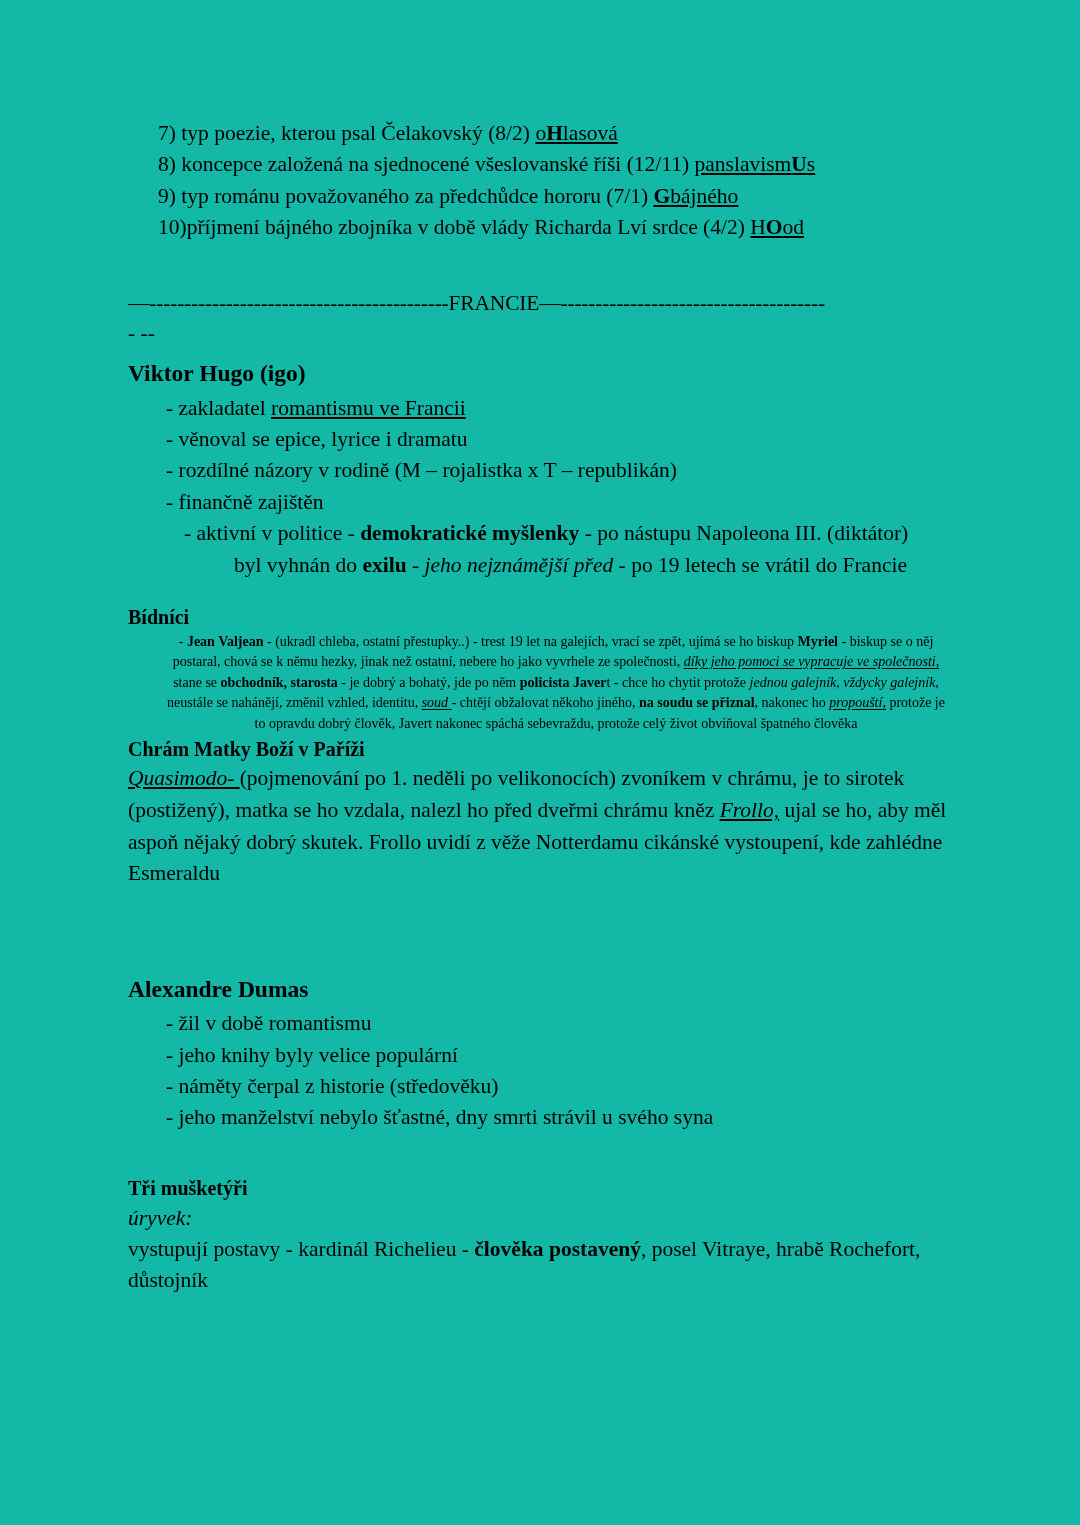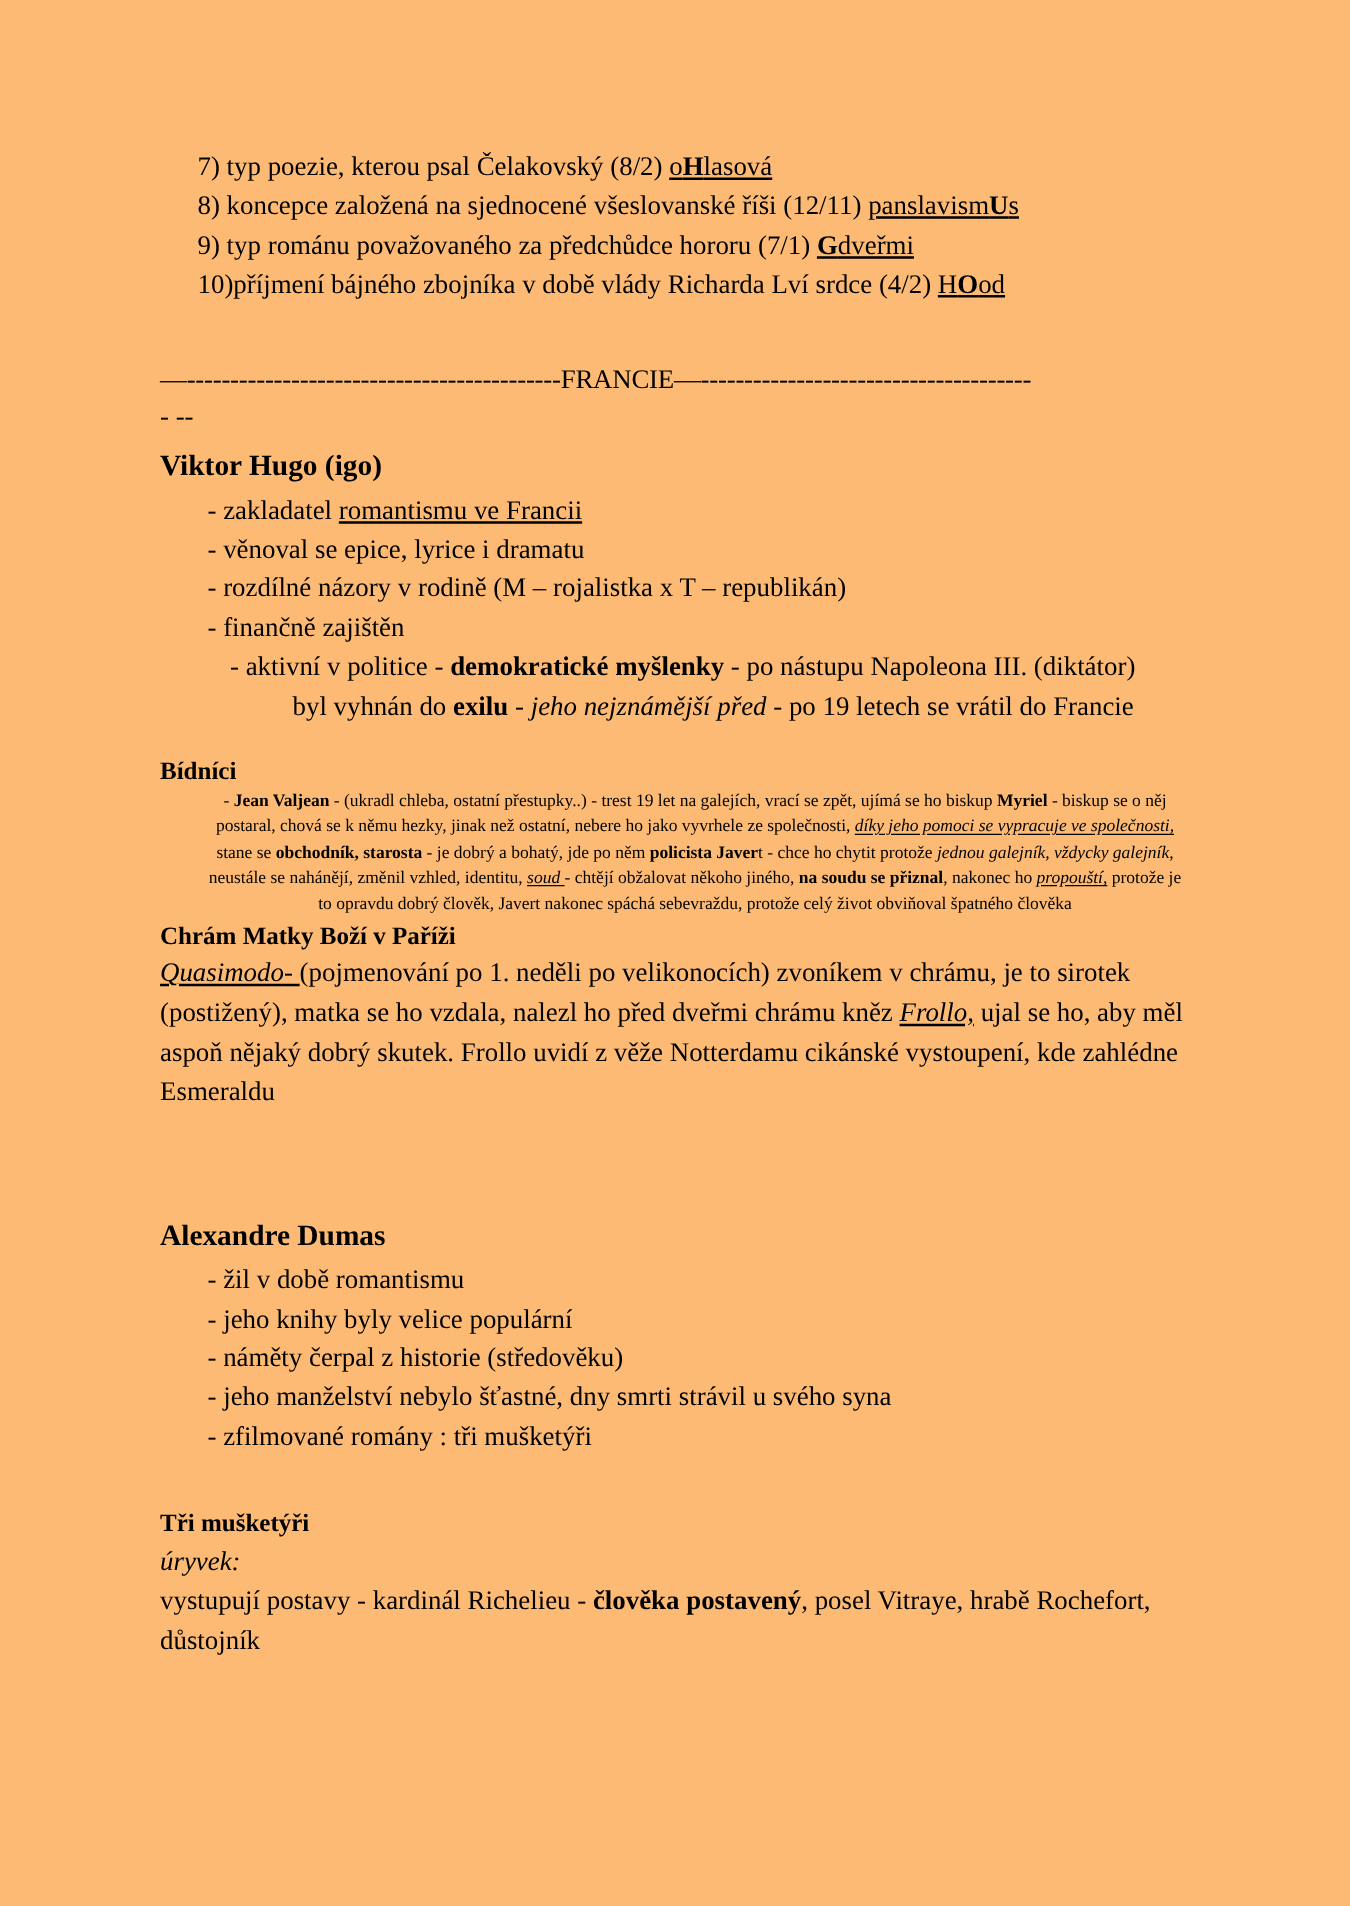--- a/index.html
+++ b/index.html
@@ -14,21 +14,21 @@
     font-family: "Liberation Serif", "DejaVu Serif", serif;
     color: #000000;
     -webkit-font-smoothing: antialiased;
   }
   .page {
     position: relative;
     width: 1080px;
     height: 1525px;
     box-sizing: border-box;
     padding: 118px 128px 0 128px;
-    background: #fdba74;
+    background: #14b8a6;
   }
 
   
   .line {
     font-size: 21.5px;
     line-height: 1.44;
     white-space: pre-wrap;
   }
 
   
@@ -105,21 +105,21 @@
 <body>
 
 <div class="page">
 
   <div class="quiz-list">
 
     <div class="quiz-item"><span>7)</span><span> typ poezie, kterou psal Čelakovský (8/2) </span><u><span>o</span><b>H</b><span>lasová</span></u></div>
 
     <div class="quiz-item"><span>8)</span><span> koncepce založená na sjednocené všeslovanské říši (12/11) </span><u><span>panslavism</span><b>U</b><span>s</span></u></div>
 
-    <div class="quiz-item"><span>9)</span><span> typ románu považovaného za předchůdce hororu (7/1) </span><u><span></span><b>G</b><span>dveřmi</span></u></div>
+    <div class="quiz-item"><span>9)</span><span> typ románu považovaného za předchůdce hororu (7/1) </span><u><span></span><b>G</b><span>bájného</span></u></div>
 
     <div class="quiz-item"><span>10)</span><span>příjmení bájného zbojníka v době vlády Richarda Lví srdce (4/2) </span><u><span>H</span><b>O</b><span>od</span></u></div>
 
   </div>
 
   <div class="divider-block">
     <div class="divider-line"><span>—-------------------------------------------</span><span>FRANCIE</span><span>—--------------------------------------</span></div>
     <div class="divider-tail">- --</div>
   </div>
 
@@ -151,21 +151,20 @@
 
   <div class="spacer-lg"></div>
 
   <h2 class="author">Alexandre Dumas</h2>
 
   <div class="bullets">
     <div class="line">- žil v době romantismu</div>
     <div class="line">- jeho knihy byly velice populární</div>
     <div class="line">- náměty čerpal z historie (středověku)</div>
     <div class="line">- jeho manželství nebylo šťastné, dny smrti strávil u svého syna</div>
-    <div class="line">- zfilmované romány : tři mušketýři</div>
   </div>
 
   <div class="spacer-md"></div>
 
   <h3 class="work">Tři mušketýři</h3>
   <div class="line"><i>úryvek:</i></div>
   <p class="para"><span>vystupují postavy - kardinál Richelieu - </span><b>člověka postavený</b><span>, posel Vitraye, hrabě Rochefort, důstojník</span></p>
 
 </div>
 

